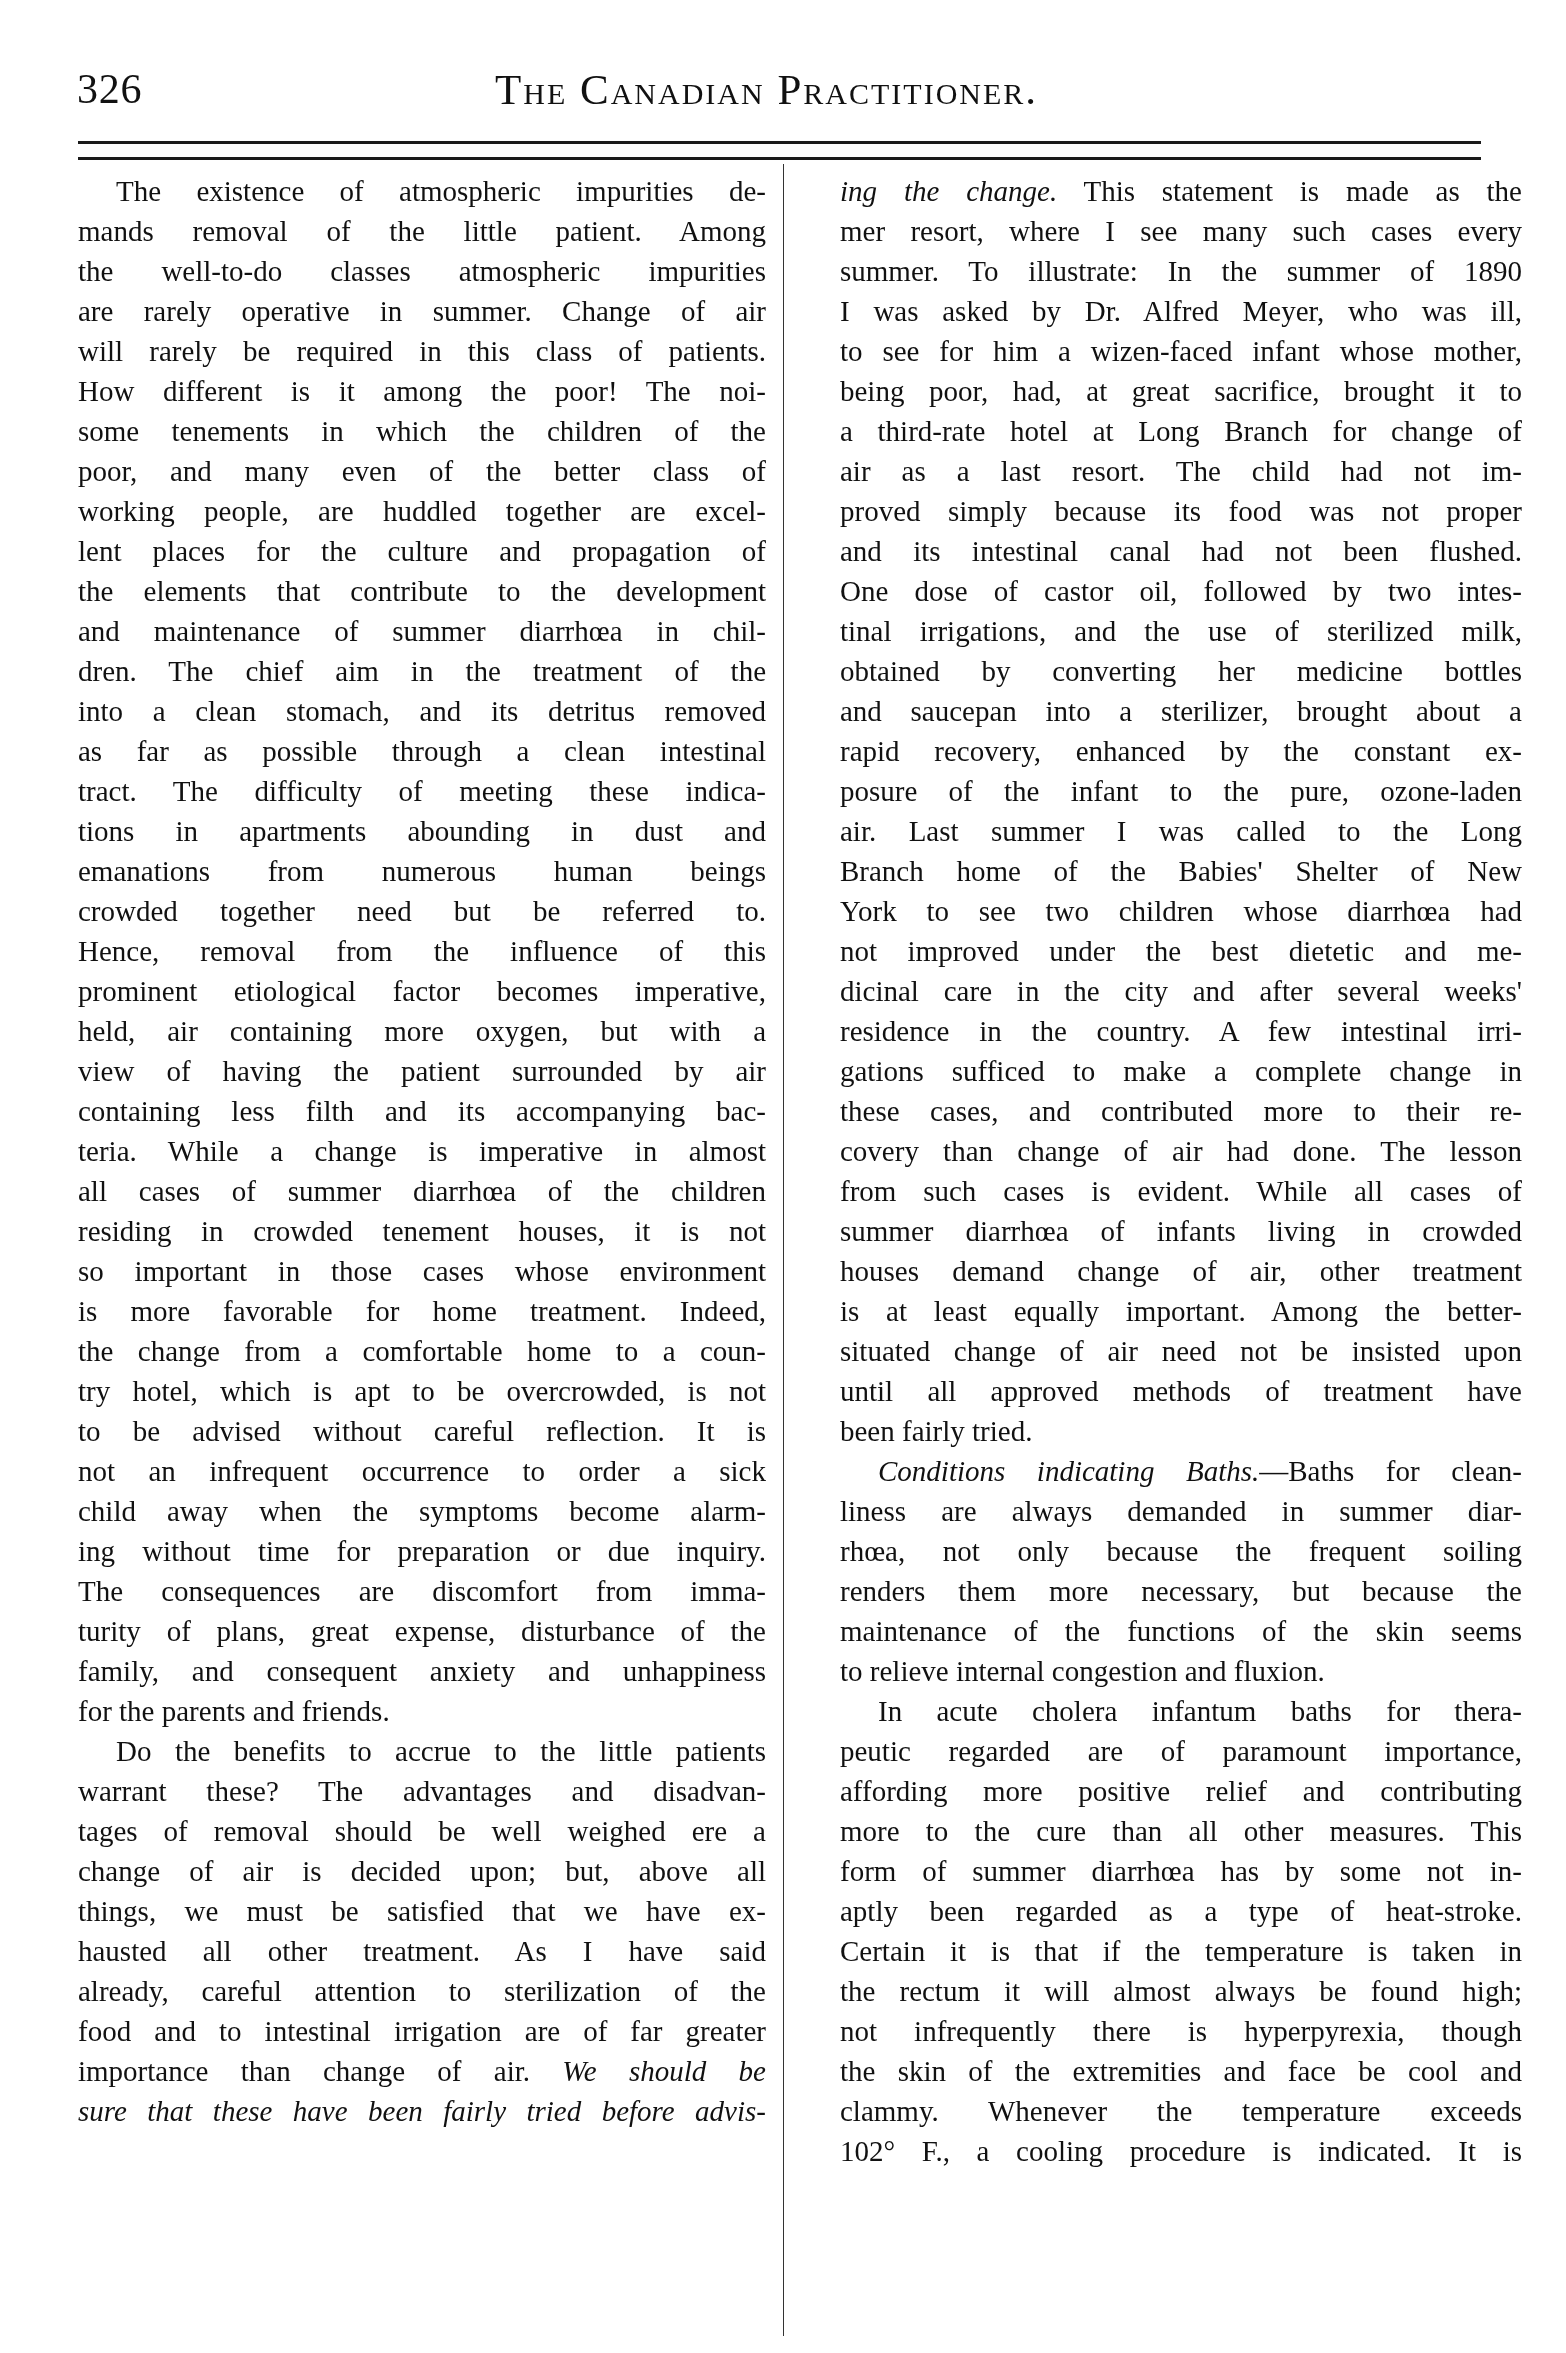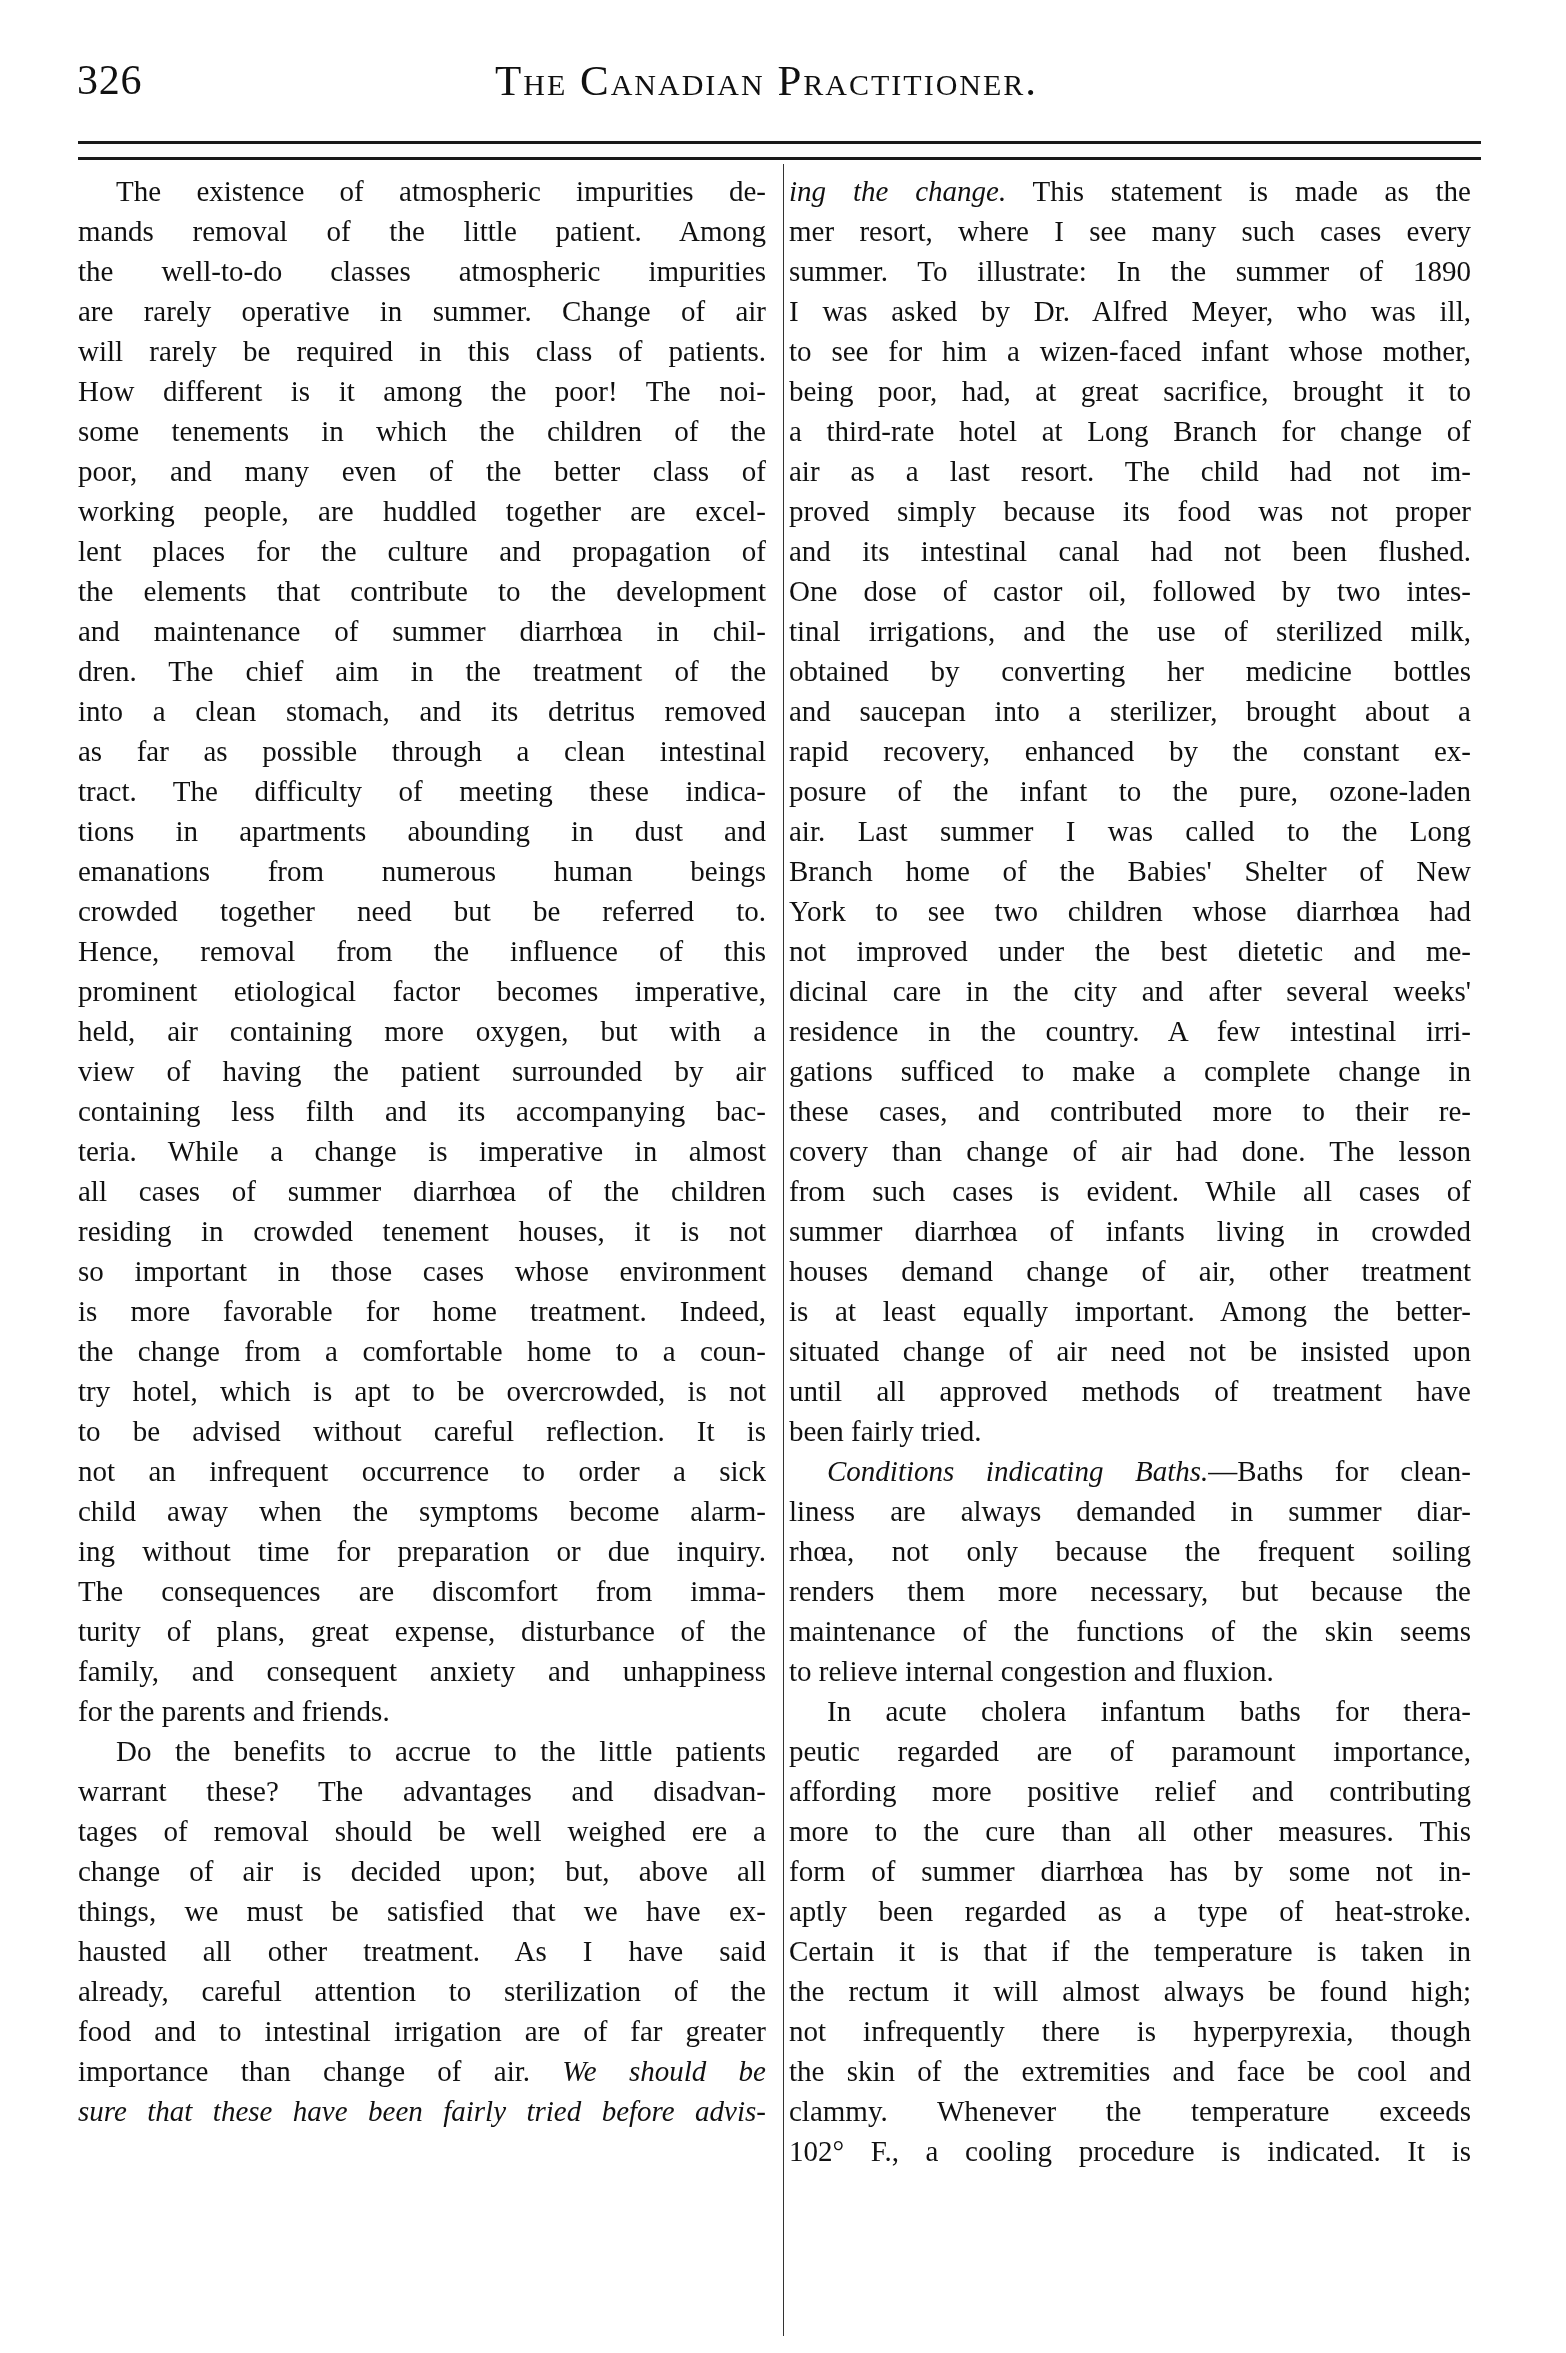--- a/index.html
+++ b/index.html
@@ -1,27 +1,27 @@
 <!DOCTYPE html>
 <html style="font-size:10.4px"><head>
 <meta charset="utf-8">
 <style>
   html, body { margin: 0; padding: 0; background: #ffffff; }
   body { width: 1566px; height: 2354px; position: relative; overflow: hidden; color: #111; font-family: "Liberation Serif", "DejaVu Serif", serif; }
   .page { position: absolute; left: 0; top: 0; width: 1566px; height: 2354px; }
-  .running-head { position: absolute; left: 77px; top: 51px; width: 1403px; height: 59px; text-align: center; }
+  .running-head { position: absolute; left: 77px; top: 60px; width: 1403px; height: 59px; text-align: center; }
   .page-number { position: absolute; left: 0; top: 0; font-size: 42px; line-height: 59px; letter-spacing: 0.7px; }
   .journal-title { position: absolute; left: 418px; top: 0; font-size: 43px; line-height: 59px; font-variant: small-caps; letter-spacing: 2px; }
   .rule { position: absolute; left: 78px; width: 1403px; height: 3.3px; background: #1a1a1a; }
   .rule.r1 { top: 141px; }
   .rule.r2 { top: 157px; }
   .col-divider { position: absolute; left: 783px; top: 164px; width: 1.3px; height: 2172px; background: #333; }
   .column { position: absolute; top: 171px; font-size: 29px; line-height: 40px; text-align: justify; }
   .column.left { left: 78px; width: 688px; }
-  .column.right { left: 789px; width: 682px; font-family: Liberation Serif, serif; }
+  .column.right { left: 840px; width: 682px; font-family: Liberation Serif, serif; }
   .line { display: block; height: 40px; white-space: nowrap; text-align-last: justify; text-align: justify; }
   .line.last { text-align-last: left; }
   .line.indent { padding-left: 38px; }
   em { font-style: italic; }
 </style>
 </head>
 <body>
 
 <div class="page">
   <div class="running-head">

